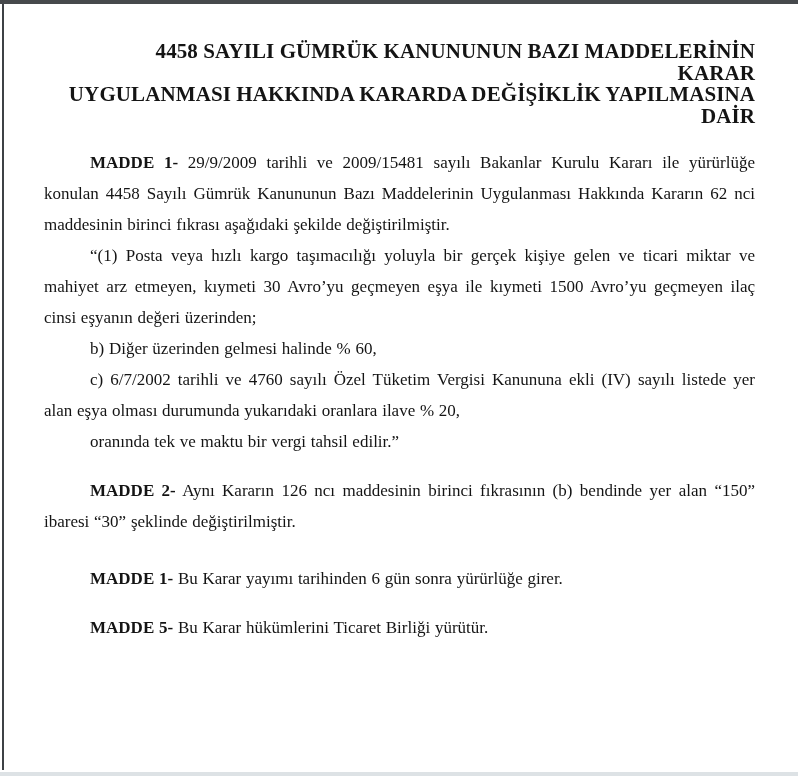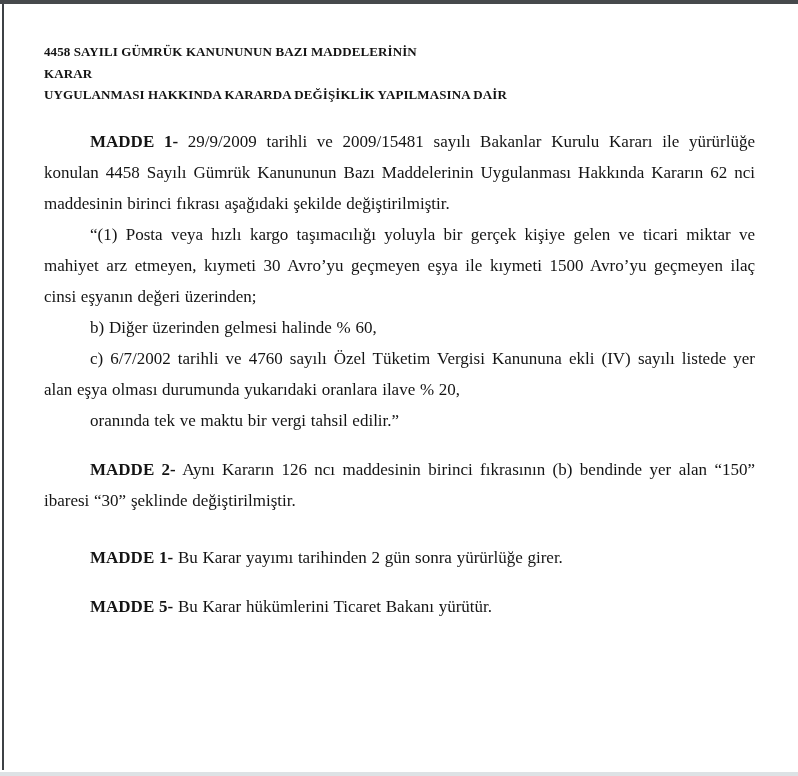--- a/index.html
+++ b/index.html
@@ -36,23 +36,23 @@
     background: #dde2e5;
   }
   .content {
     position: absolute;
     left: 44px;
     top: 4px;
     width: 711px;
   }
   .title {
     margin-top: 37px;
-    text-align: left;
+    text-align: right;
     font-weight: bold;
-    font-size: 13px;
+    font-size: 21px;
     line-height: 21.5px;
     letter-spacing: 0.1px;
   }
   .para {
     margin: 0;
     font-size: 17px;
     line-height: 31px;
     text-align: justify;
     text-indent: 46px;
     word-spacing: 0.5px;
@@ -88,22 +88,22 @@
     <p class="para">c) 6/7/2002 tarihli ve 4760 sayılı Özel Tüketim Vergisi Kanununa ekli (IV) sayılı listede yer alan eşya olması durumunda yukarıdaki oranlara ilave % 20,</p>
     <p class="para">oranında tek ve maktu bir vergi tahsil edilir.”</p>
 
     <p class="para gap-md">
       <b class="lbl">MADDE 2-</b>
       <span>Aynı Kararın 126 ncı maddesinin birinci fıkrasının (b) bendinde yer alan “150” ibaresi “30” şeklinde değiştirilmiştir.</span>
     </p>
 
     <p class="para gap-lg">
       <b class="lbl">MADDE 1-</b>
-      <span>Bu Karar yayımı tarihinden 2 gün sonra yürürlüğe girer.</span>
+      <span>Bu Karar yayımı tarihinden 6 gün sonra yürürlüğe girer.</span>
     </p>
 
     <p class="para gap-md">
       <b class="lbl">MADDE 5-</b>
-      <span>Bu Karar hükümlerini Ticaret Bakanı yürütür.</span>
+      <span>Bu Karar hükümlerini Ticaret Birliği yürütür.</span>
     </p>
 
   </div>
 </div>
 
 </body></html>

